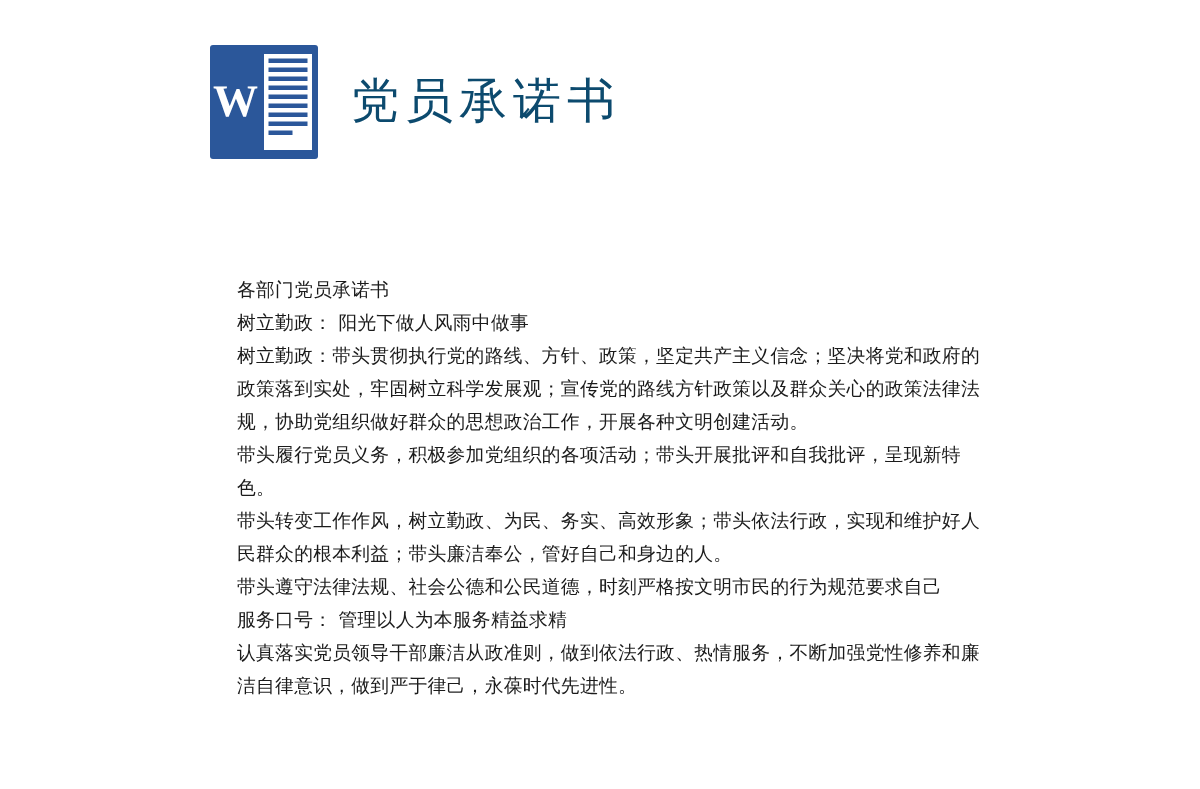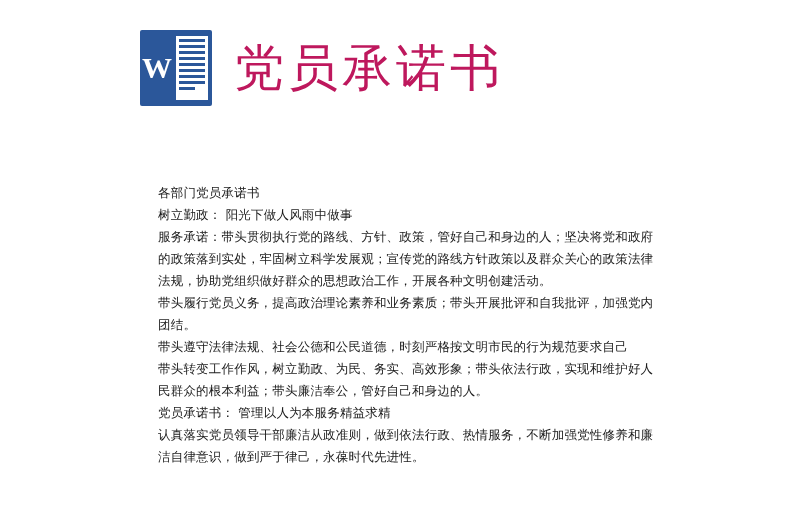--- a/index.html
+++ b/index.html
@@ -70,22 +70,22 @@
     display: block;
     height: 3px;
     background: #2b579a;
     margin-bottom: 3px;
     width: 100%;
   }
   .word-icon .doc-lines i.short {
     width: 62%;
   }
   .doc-title {
-    font-size: 50px;
-    color: #be185d;
+    font-size: 32px;
+    color: #0c4a6e;
     font-family: "DejaVu Sans", sans-serif;
     letter-spacing: 4px;
     white-space: nowrap;
     text-align: center;
   }
 
   
   .doc-sheet {
     position: absolute;
     left: 110px;
@@ -133,23 +133,23 @@
           <i class="short"></i>
       </span>
     </div>
     <div class="doc-title">党员承诺书</div>
   </div>
 
   <div class="doc-sheet">
     <div class="doc-body">
       <p>各部门党员承诺书</p>
       <p>树立勤政： 阳光下做人风雨中做事</p>
-      <p>服务承诺：带头贯彻执行党的路线、方针、政策，管好自己和身边的人；坚决将党和政府的政策落到实处，牢固树立科学发展观；宣传党的路线方针政策以及群众关心的政策法律法规，协助党组织做好群众的思想政治工作，开展各种文明创建活动。</p>
-      <p>带头履行党员义务，提高政治理论素养和业务素质；带头开展批评和自我批评，加强党内团结。</p>
+      <p>树立勤政：带头贯彻执行党的路线、方针、政策，坚定共产主义信念；坚决将党和政府的政策落到实处，牢固树立科学发展观；宣传党的路线方针政策以及群众关心的政策法律法规，协助党组织做好群众的思想政治工作，开展各种文明创建活动。</p>
+      <p>带头履行党员义务，积极参加党组织的各项活动；带头开展批评和自我批评，呈现新特色。</p>
+      <p>带头转变工作作风，树立勤政、为民、务实、高效形象；带头依法行政，实现和维护好人民群众的根本利益；带头廉洁奉公，管好自己和身边的人。</p>
       <p>带头遵守法律法规、社会公德和公民道德，时刻严格按文明市民的行为规范要求自己</p>
-      <p>带头转变工作作风，树立勤政、为民、务实、高效形象；带头依法行政，实现和维护好人民群众的根本利益；带头廉洁奉公，管好自己和身边的人。</p>
-      <p>党员承诺书： 管理以人为本服务精益求精</p>
+      <p>服务口号： 管理以人为本服务精益求精</p>
       <p>认真落实党员领导干部廉洁从政准则，做到依法行政、热情服务，不断加强党性修养和廉洁自律意识，做到严于律己，永葆时代先进性。</p>
 
     </div>
   </div>
 
 </div>
 
 </body></html>

